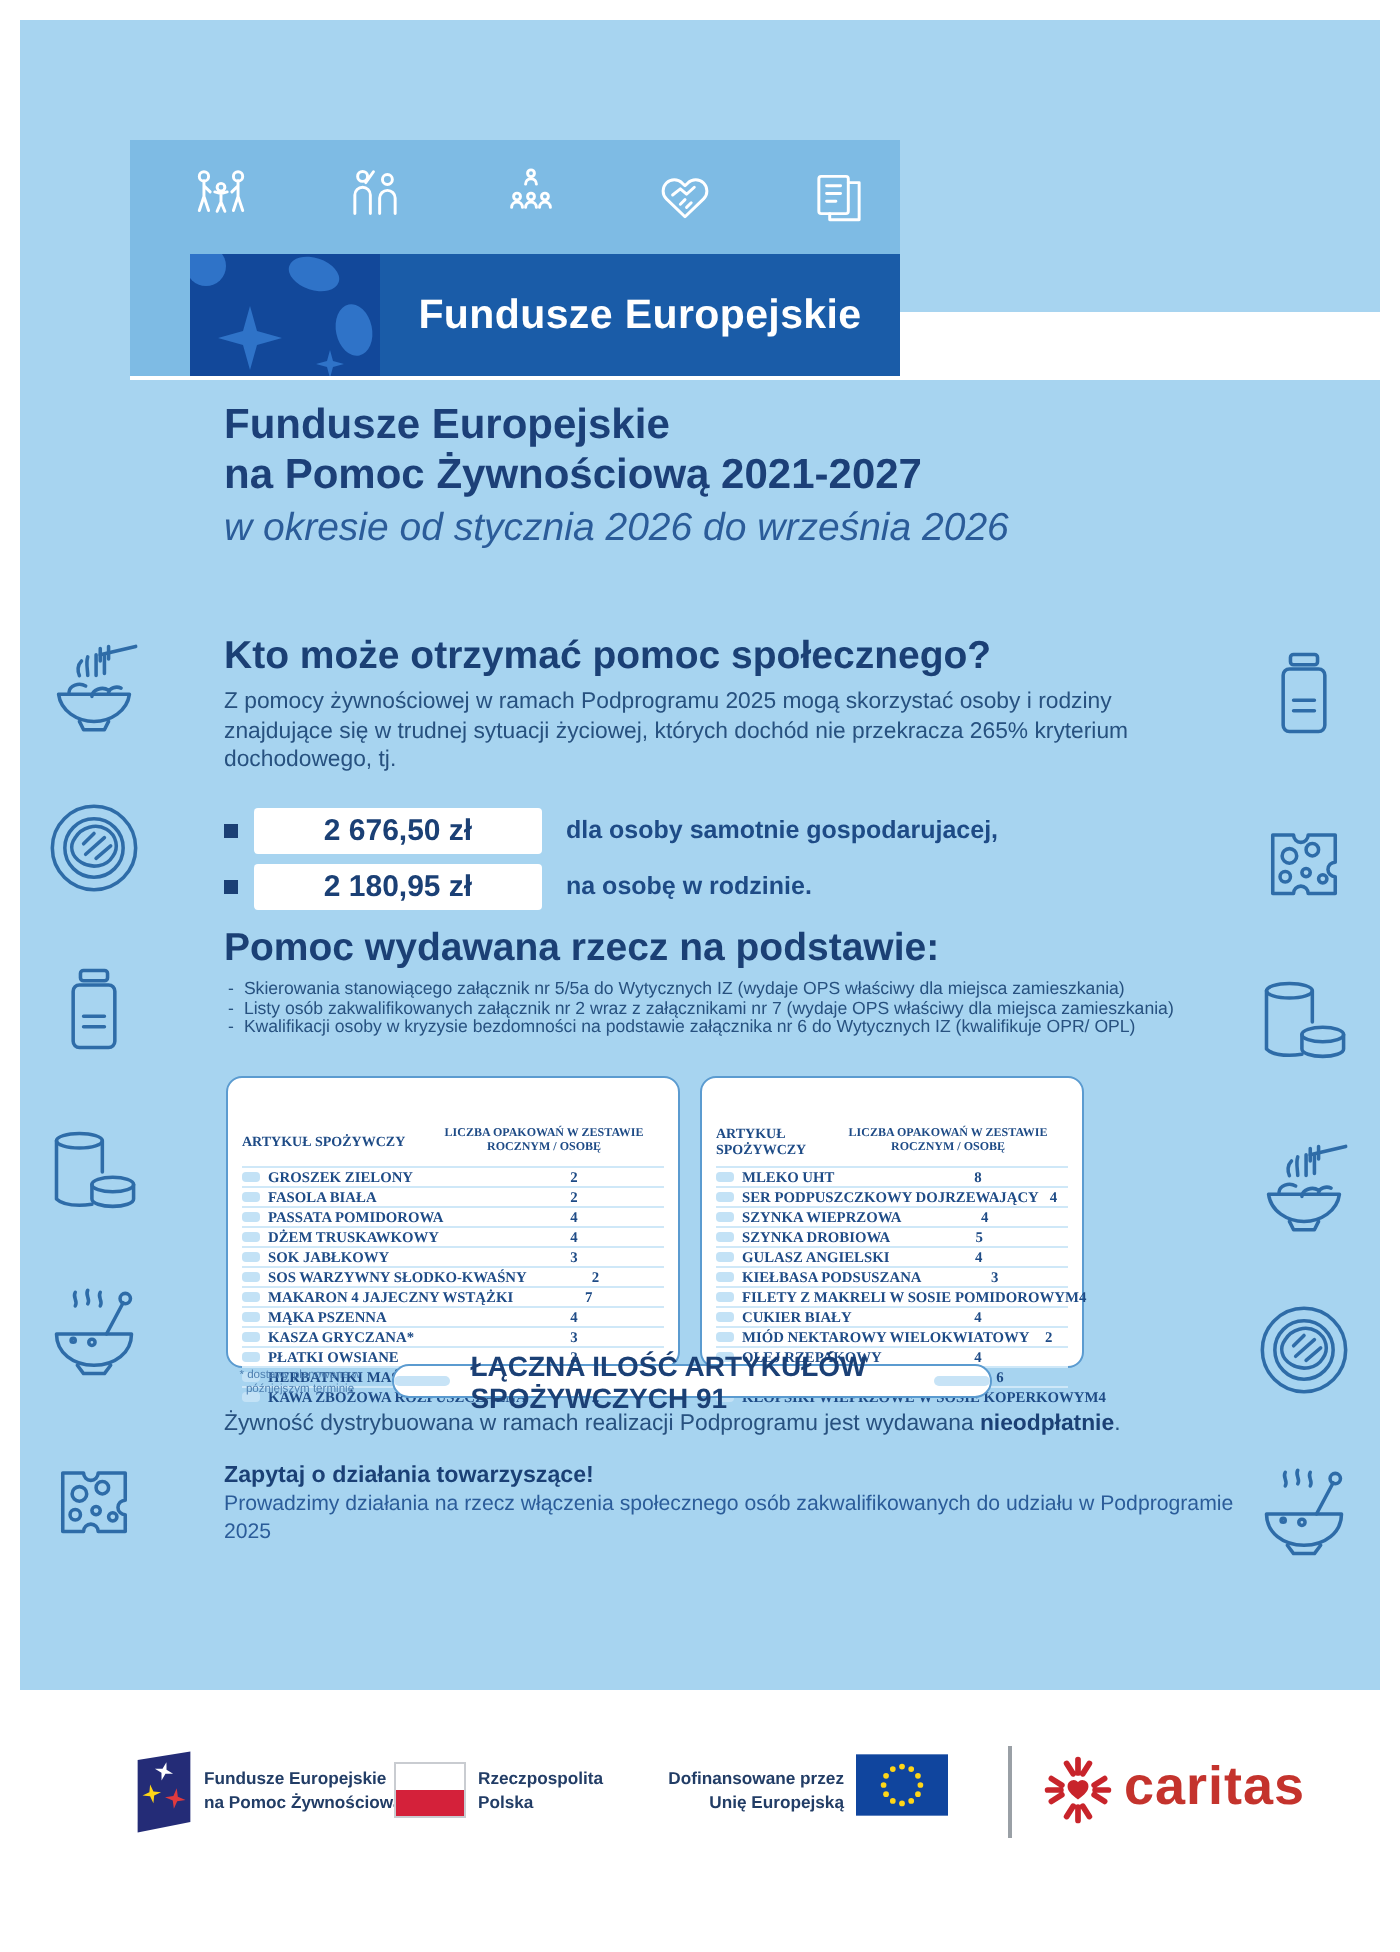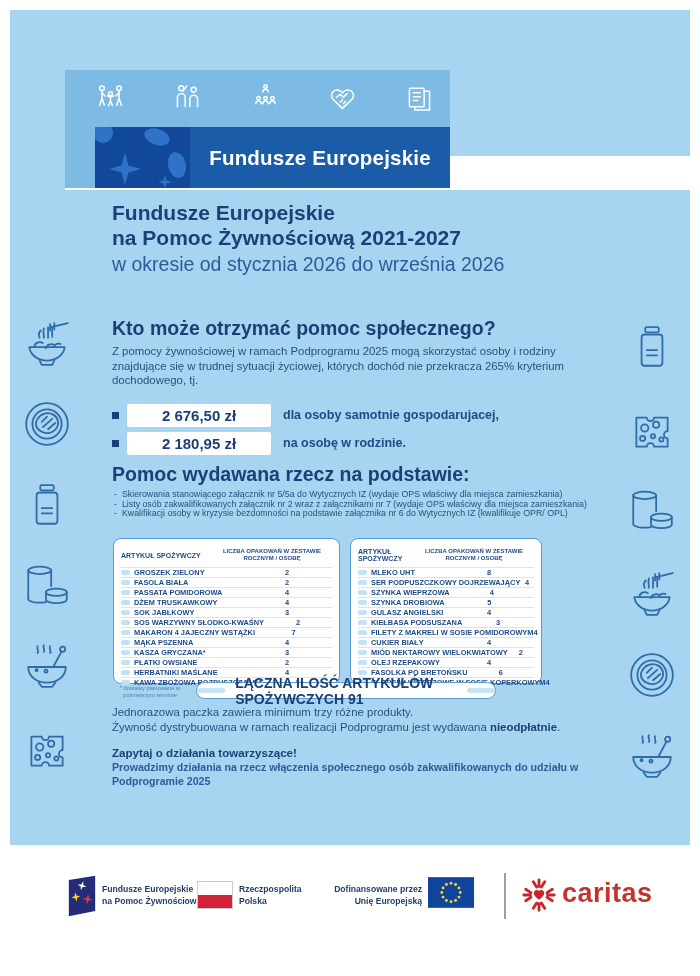--- a/index.html
+++ b/index.html
@@ -13,55 +13,55 @@
   .ribbon-deco{width:95px;height:61px;flex:0 0 95px;display:block;}
   .ribbon-title{flex:1;text-align:center;color:#fff;font-size:20.5px;font-weight:700;letter-spacing:.2px;}
   
   .banner-icons{display:flex;justify-content:space-between;align-items:center;}
   .banner-icon{width:31px;height:31px;stroke:#fff;stroke-width:1.9;fill:none;stroke-linecap:round;stroke-linejoin:round;}
   
   .icon-col{display:flex;flex-direction:column;justify-content:space-between;align-items:center;}
   .food-icon{width:50px;height:50px;stroke:#2E6CA8;stroke-width:1.7;fill:none;stroke-linecap:round;stroke-linejoin:round;}
   
   .title-l{font-size:21px;line-height:25px;font-weight:700;color:#1C4078;}
-  .subtitle{font-size:19.5px;line-height:25px;font-weight:400;color:#2B5C99;margin-top:2px;}
+  .subtitle{font-size:19.5px;line-height:25px;font-weight:400;color:#2B5C99;margin-top:2px;font-style:italic;}
   .h2{font-size:19.5px;font-weight:700;color:#1B4075;}
   .para{font-size:11.4px;line-height:14.6px;color:#27517F;}
   
   .amt-row{height:24px;display:flex;align-items:center;}
   .amt-bullet{width:7px;height:7px;background:#1B4075;margin-right:8px;}
   .amt-box{width:144px;height:23px;background:#fff;border-radius:2px;display:flex;align-items:center;justify-content:center;
            font-size:15px;font-weight:700;color:#1B4075;}
   .amt-label{margin-left:12px;font-size:12.5px;font-weight:700;color:#1E4B86;}
   
   .blist{list-style:none;margin:0;padding:0;text-align:center;}
   .blist li{font-size:8.8px;line-height:9.6px;color:#27517F;display:flex;}
   .blist li::before{content:"-";margin-right:5px;}
   
   .table{background:#fff;border:1.3px solid #5B9BD0;border-radius:8px;box-sizing:border-box;
-         padding:4px 7px 5px;display:flex;flex-direction:column;color:#1E4B86;}
+         padding:20px 7px 5px;display:flex;flex-direction:column;color:#1E4B86;font-family:Liberation Serif, serif;}
   .t-head{display:flex;align-items:center;flex:0 0 24px;}
   .t-h1{flex:1;font-size:7px;font-weight:700;}
   .t-h2{width:120px;font-size:6px;line-height:7px;font-weight:700;text-align:center;}
   .t-body{display:flex;flex-direction:column;flex:1;}
   .t-row{display:flex;align-items:center;flex:1;border-top:1px solid #CFE8F8;}
   .t-dash{width:9px;height:4.5px;background:#C3E2F6;border-radius:2px;margin-right:4px;flex:0 0 9px;}
   .t-name{flex:1;font-size:7.4px;font-weight:700;white-space:nowrap;}
   .t-count{width:90px;text-align:center;font-size:7.4px;font-weight:700;}
   
   .footnote{font-size:5.8px;line-height:7px;color:#4E7FB0;text-align:center;}
   .pill{background:#fff;border:1.2px solid #5B9BD0;border-radius:9px;display:flex;align-items:center;justify-content:center;
         font-size:14px;font-weight:700;color:#1B4075;box-sizing:border-box;}
   .pill .deco{width:42px;height:5px;background:#C7E3F6;border-radius:3px;}
   .pill .pill-text{margin:0 10px;}
   
   .note{margin:0;font-size:11.4px;line-height:15.2px;color:#27517F;}
   .note strong{color:#1B4075;}
   .cta-h{margin:10px 0 0;font-size:11.6px;line-height:15px;font-weight:700;color:#1B4075;}
-  .cta-b{margin:0;font-size:10.6px;line-height:14px;color:#2B5C99;font-weight:bold;}
+  .cta-b{margin:0;font-size:10.6px;line-height:14px;color:#2B5C99;}
   
   .f-text{font-size:8.6px;line-height:11.5px;font-weight:700;color:#223D66;}
   .pl-flag{border:1px solid #C9CCD1;box-sizing:border-box;}
   .pl-flag .w{height:50%;background:#fff;}
   .pl-flag .r{height:50%;background:#D4213A;}
   .divider{width:1.5px;background:#9AA0A6;}
   .caritas-word{font-size:27px;font-weight:700;color:#C4332D;letter-spacing:.5px;}
 </style>
 </head>
 <body>
@@ -352,21 +352,20 @@
 
   <div class="abs footnote" style="left:114px;top:685px;width:72px">* dostawy planowane w późniejszym terminie</div>
 
   <div class="abs pill" style="left:196px;top:682px;width:300px;height:17px">
     <span class="deco"></span>
     <span class="pill-text">ŁĄCZNA ILOŚĆ ARTYKUŁÓW SPOŻYWCZYCH 91</span>
     <span class="deco"></span>
   </div>
 
   <div class="abs" style="left:112px;top:705px;width:506px">
-    <p class="note">Jednorazowa paczka zawiera minimum trzy różne produkty.</p>
     <p class="note"><span>Żywność dystrybuowana w ramach realizacji Podprogramu jest wydawana </span><strong>nieodpłatnie</strong><span>.</span></p>
     <p class="cta-h">Zapytaj o działania towarzyszące!</p>
     <p class="cta-b">Prowadzimy działania na rzecz włączenia społecznego osób zakwalifikowanych do udziału w Podprogramie 2025</p>
   </div>
 
   <div class="abs icon-col" style="left:21px;top:318px;width:52px;height:455px">
       <svg class="food-icon">
         <use href="#i-noodles-icon" xlink:href="#i-noodles-icon"></use>
       </svg>
       <svg class="food-icon">

